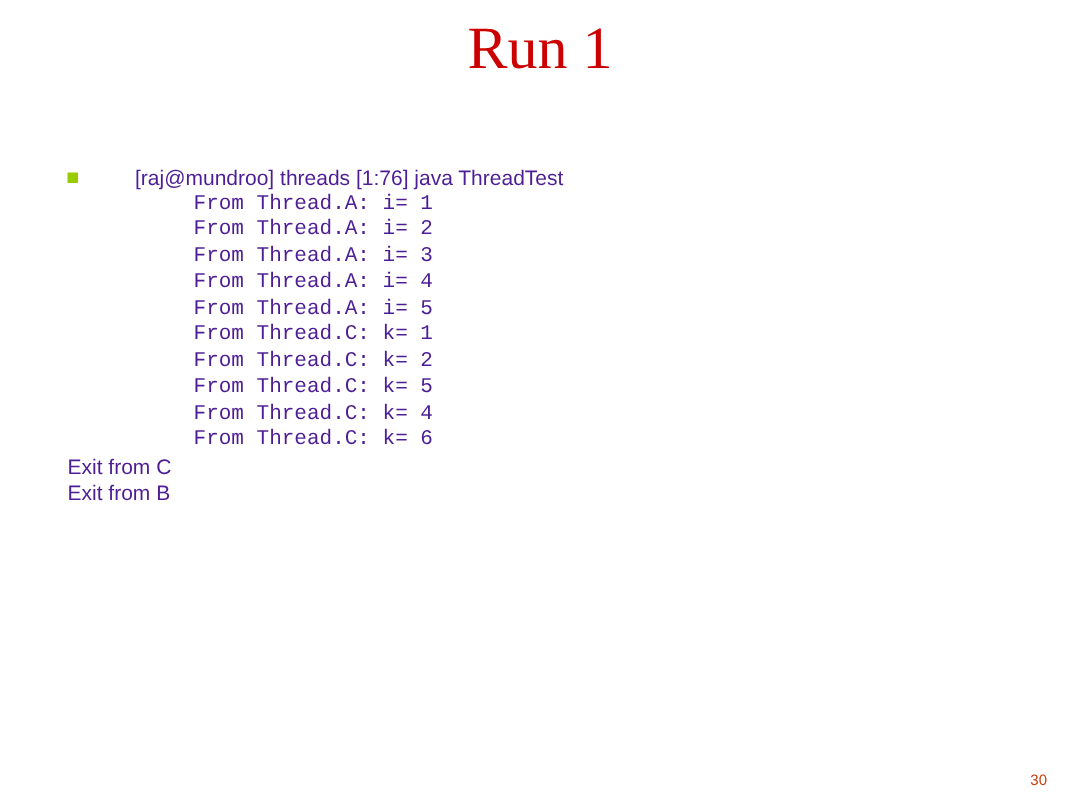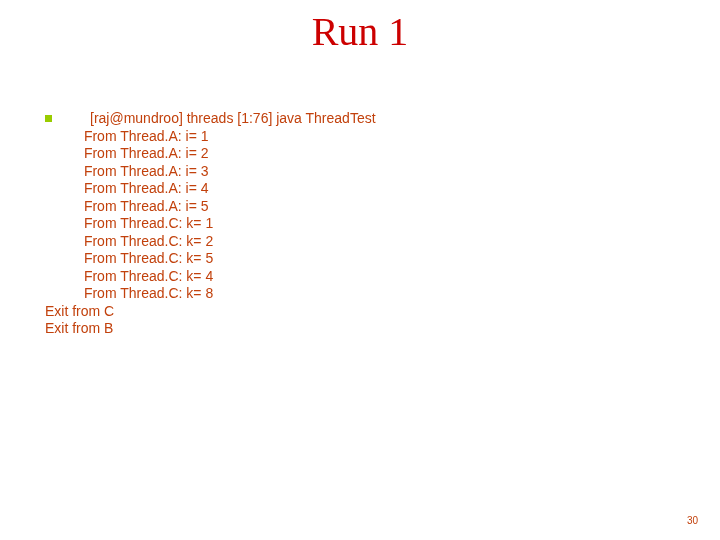--- a/index.html
+++ b/index.html
@@ -29,38 +29,38 @@
     color: #cc0000;
     font-family: "Times New Roman", Times, serif;
     font-weight: normal;
   }
   .content {
     position: absolute;
     top: 110px;
     left: 45px;
     right: 30px;
     font-size: 14px;
-    color: #c2410c;
+    color: #4c1d95;
     line-height: 1.25;
   }
   .bullet-row {
     display: flex;
     align-items: flex-start;
   }
   .bullet {
     width: 7px;
     height: 7px;
     background: #99cc00;
     margin-top: 5px;
     margin-right: 38px;
     flex-shrink: 0;
   }
   .indent-lines {
     white-space: pre;
-    font-family: Liberation Sans, sans-serif;
+    font-family: Liberation Mono, monospace;
   }
   .page-number {
     position: absolute;
     bottom: 14px;
     right: 22px;
     font-size: 10px;
     color: #c2410c;
     margin-top: 21px;
   }
 </style>
@@ -80,20 +80,20 @@
     <div class="indent-lines">          <span>From Thread.A: i= 1</span>
           <span>From Thread.A: i= 2</span>
           <span>From Thread.A: i= 3</span>
           <span>From Thread.A: i= 4</span>
           <span>From Thread.A: i= 5</span></div>
 
     <div class="indent-lines">          <span>From Thread.C: k= 1</span>
           <span>From Thread.C: k= 2</span>
           <span>From Thread.C: k= 5</span>
           <span>From Thread.C: k= 4</span>
-          <span>From Thread.C: k= 8</span></div>
+          <span>From Thread.C: k= 6</span></div>
     <div>Exit from C</div>
 
     <div>Exit from B</div>
   </div>
 
   <div class="page-number">30</div>
 </div>
 
 </body></html>

